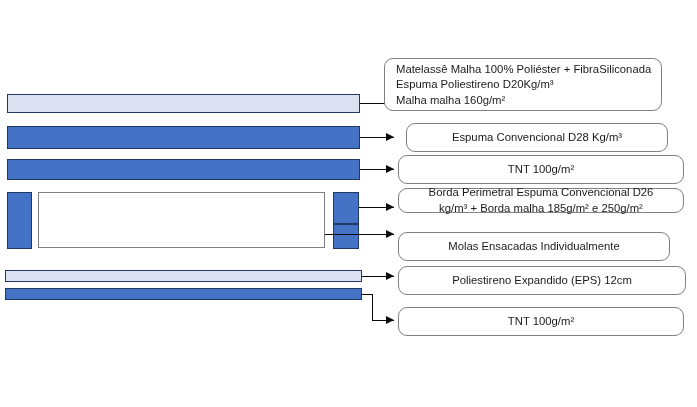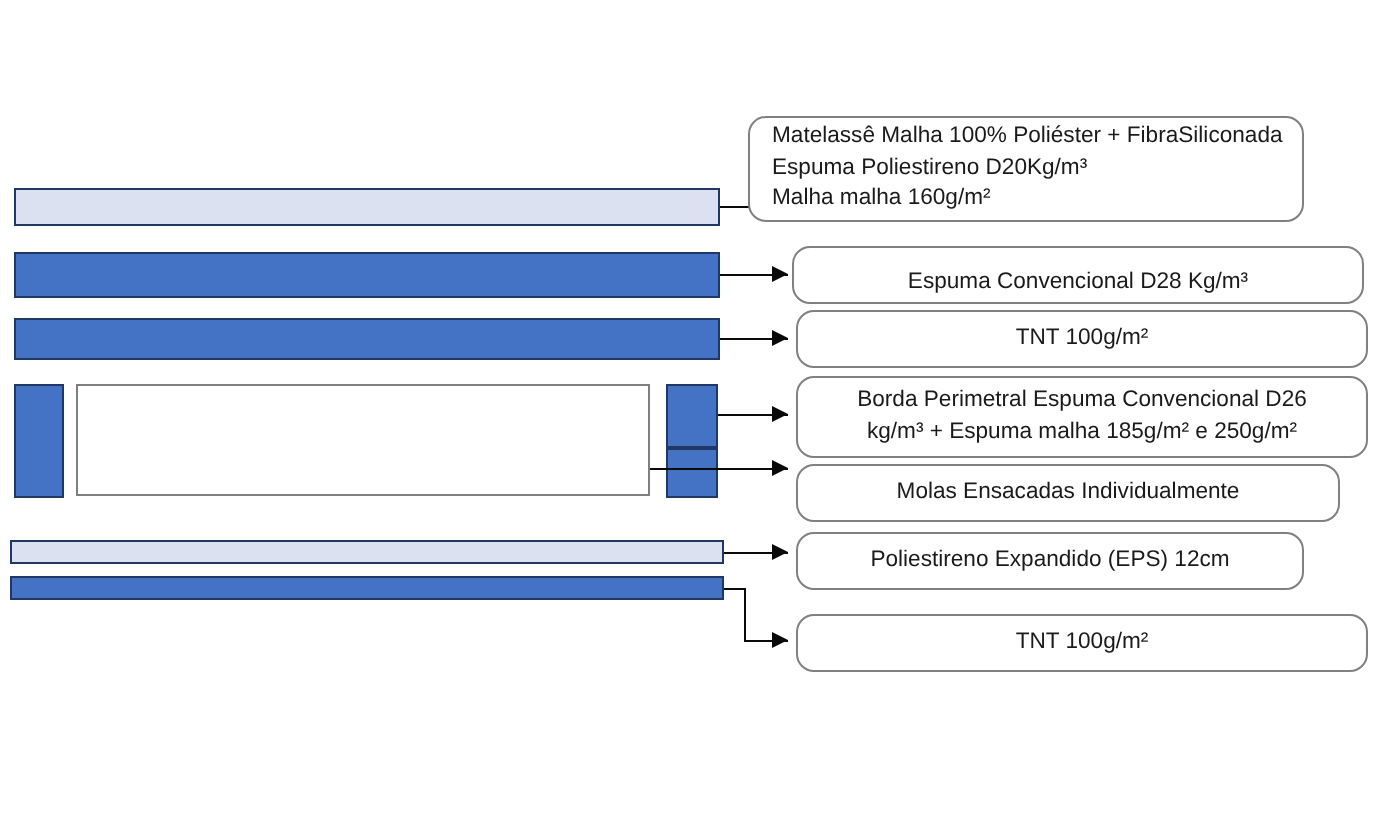--- a/index.html
+++ b/index.html
@@ -115,44 +115,44 @@
   <div class="arrowhead" style="left:386px; top:229.5px;"></div>
 
   <div class="hline" style="left:362px; top:276px; width:32px;"></div>
   <div class="arrowhead" style="left:386px; top:271.5px;"></div>
 
   <div class="hline" style="left:362px; top:294px; width:11px;"></div>
   <div class="vline" style="left:372px; top:294px; height:27px;"></div>
   <div class="hline" style="left:372px; top:320px; width:22px;"></div>
   <div class="arrowhead" style="left:386px; top:315.5px;"></div>
 
-  <div class="label-box left-align" style="left:374px; top:58px; width:278px; height:53px;">
+  <div class="label-box left-align" style="left:384px; top:58px; width:278px; height:53px;justify-content:flex-end;">
     <div class="line">Matelassê Malha 100% Poliéster + FibraSiliconada</div>
     <div class="line">Espuma Poliestireno D20Kg/m³</div>
     <div class="line">Malha malha 160g/m²</div>
   </div>
 
-  <div class="label-box" style="left:396px; top:123px; width:286px; height:29px;justify-content:flex-end;">
+  <div class="label-box" style="left:406px; top:123px; width:262px; height:29px;">
     <div class="line">Espuma Convencional D28 Kg/m³</div>
   </div>
 
   <div class="label-box" style="left:398px; top:155px; width:286px; height:29px;">
     <div class="line">TNT 100g/m²</div>
   </div>
 
-  <div class="label-box" style="left:398px; top:188px; width:286px; height:41px;">
+  <div class="label-box" style="left:398px; top:188px; width:286px; height:25px;">
     <div class="line">Borda Perimetral Espuma Convencional D26</div>
-    <div class="line">kg/m³ + Espuma malha 185g/m² e 250g/m²</div>
+    <div class="line">kg/m³ + Borda malha 185g/m² e 250g/m²</div>
   </div>
 
   <div class="label-box" style="left:398px; top:232px; width:272px; height:29px;">
     <div class="line">Molas Ensacadas Individualmente</div>
   </div>
 
-  <div class="label-box" style="left:398px; top:266px; width:254px; height:29px;">
+  <div class="label-box" style="left:398px; top:266px; width:288px; height:29px;">
     <div class="line">Poliestireno Expandido (EPS) 12cm</div>
   </div>
 
   <div class="label-box" style="left:398px; top:307px; width:286px; height:29px;">
     <div class="line">TNT 100g/m²</div>
   </div>
 
 </div>
 
 </body></html>

